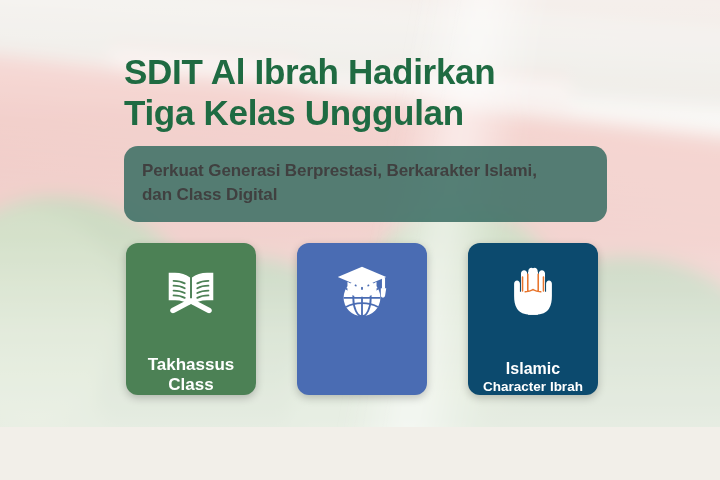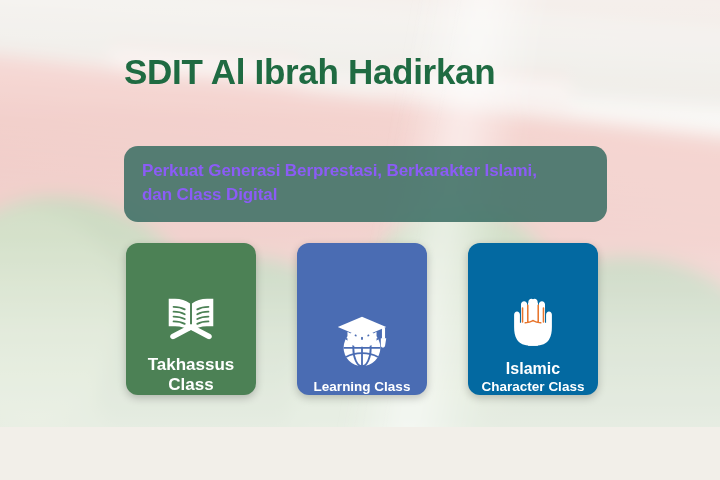--- a/index.html
+++ b/index.html
@@ -72,31 +72,31 @@
   .content{position:absolute;inset:0;}
 
   .headline{position:absolute;left:124px;top:52px;width:520px;
     color:#1f6b42;font-size:35px;font-weight:bold;line-height:1.17;
     letter-spacing:-.3px;}
   .headline .l2{display:block;}
 
   .subtitle-box{position:absolute;left:124px;top:146px;width:483px;
     background:rgba(61,112,101,.88);border-radius:14px;
     padding:13px 18px 15px 18px;box-sizing:border-box;}
-  .subtitle-box .st{color:#8b5cf6;font-size:17px;font-weight:bold;
+  .subtitle-box .st{color:#404040;font-size:17px;font-weight:bold;
     line-height:1.42;letter-spacing:-.1px;}
 
   .cards{position:absolute;left:126px;top:243px;width:471px;height:152px;}
   .card{position:absolute;top:0;width:130px;height:152px;border-radius:12px;
     box-shadow:0 3px 8px rgba(0,0,0,.22);
     display:flex;flex-direction:column;align-items:center;
-    justify-content:flex-end;box-sizing:border-box;padding-top:18px;}
+    justify-content:space-between;box-sizing:border-box;padding-top:18px;}
   .card.c1{left:0;background:#4c8155;}
   .card.c2{left:171px;background:#4a6cb3;}
-  .card.c3{left:342px;background:#0369a1;}
+  .card.c3{left:342px;background:#0c4a6e;}
   .card-icon{width:62px;height:62px;display:block;}
   .card-label{margin-top:6px;color:#fff;text-align:center;font-weight:bold;
     line-height:1.18;padding:0 6px;}
   .c1 .card-label{font-size:17px;}
   .c2 .card-label{font-size:15px;}
   .c2 .card-label .sm{font-size:13.5px;display:block;}
   .c3 .card-label{font-size:16px;}
   .c3 .card-label .sm{font-size:13.5px;display:block;}
 </style>
 </head>
@@ -138,20 +138,21 @@
   </div>
 
   <div class="wash"></div>
   <div class="wash2"></div>
   <div class="streak"></div>
 
   <div class="content">
 
     <div class="headline">
       <span class="l1">SDIT Al Ibrah Hadirkan</span>
+      <span class="l2">Tiga Kelas Unggulan</span>
     </div>
 
     <div class="subtitle-box">
       <div class="st">Perkuat Generasi Berprestasi, Berkarakter Islami,</div>
       <div class="st">dan Class Digital</div>
     </div>
 
     <div class="cards">
 
       <div class="card c1">
@@ -191,36 +192,35 @@
             <path d="M15.5 47.5c4.6-2.6 10.3-4 16.5-4s11.9 1.4 16.5 4"></path>
           </g>
           <g fill="#ffffff">
             <path d="M32 6 7 16.5 32 27l25-10.5z"></path>
             <path d="M17 21.5v8.2c0 4.3 6.7 7.3 15 7.3s15-3 15-7.3V21.5L32 30z"></path>
             <path d="M54.2 16.8c.9 0 1.6.7 1.6 1.6v10.2h-3.2V18.4c0-.9.7-1.6 1.6-1.6z"></path>
             <path d="M51.4 28.2h5.6l-1.2 7.6c-.2 1.1-1.1 1.9-2.2 1.9s-2-0.8-2.2-1.9z"></path>
           </g>
         </svg>
         <div class="card-label">
-          <span class="sm">Learning Class</span>
         </div>
       </div>
 
       <div class="card c3">
         <svg class="card-icon" viewBox="0 0 64 64">
           <g fill="#ffffff">
             <path d="M29.2 55.5c-6 0-11.2-2.2-13.8-6.4-2.2-3.6-2.9-8.1-2.9-12.9V23.4c0-1.8 1.3-3.2 3-3.2s3 1.4 3 3.2v8.4h1.1V12.9c0-1.9 1.4-3.4 3.2-3.4s3.2 1.5 3.2 3.4v18.9h1.2V10.4c0-1.9 1.4-3.4 3.1-3.4s3.1 1.5 3.1 3.4v21.4h.6V14.6c0-1.9 1.4-3.4 3.1-3.4v44.3z"></path>
             <path d="M34.8 55.5c6 0 11.2-2.2 13.8-6.4 2.2-3.6 2.9-8.1 2.9-12.9V23.4c0-1.8-1.3-3.2-3-3.2s-3 1.4-3 3.2v8.4h-1.1V12.9c0-1.9-1.4-3.4-3.2-3.4s-3.2 1.5-3.2 3.4v18.9h-1.2V10.4c0-1.9-1.4-3.4-3.1-3.4s-3.1 1.5-3.1 3.4v21.4h-.6V14.6c0-1.9-1.4-3.4-3.1-3.4v44.3z" transform="translate(0,0)"></path>
           </g>
           <g fill="none" stroke="#e8762e" stroke-width="1.6" stroke-linecap="round">
             <path d="M21.2 16.5v14.5M26.6 13.8v17.2M32 29.5c-2.2 1.2-5 2-8 2.3"></path>
             <path d="M42.8 16.5v14.5M37.4 13.8v17.2M32 29.5c2.2 1.2 5 2 8 2.3"></path>
           </g>
         </svg>
         <div class="card-label">
           <span>Islamic</span>
-          <span class="sm">Character Class</span>
+          <span class="sm">Character Ibrah</span>
         </div>
       </div>
 
     </div>
   </div>
 </div>
 
 </body></html>

